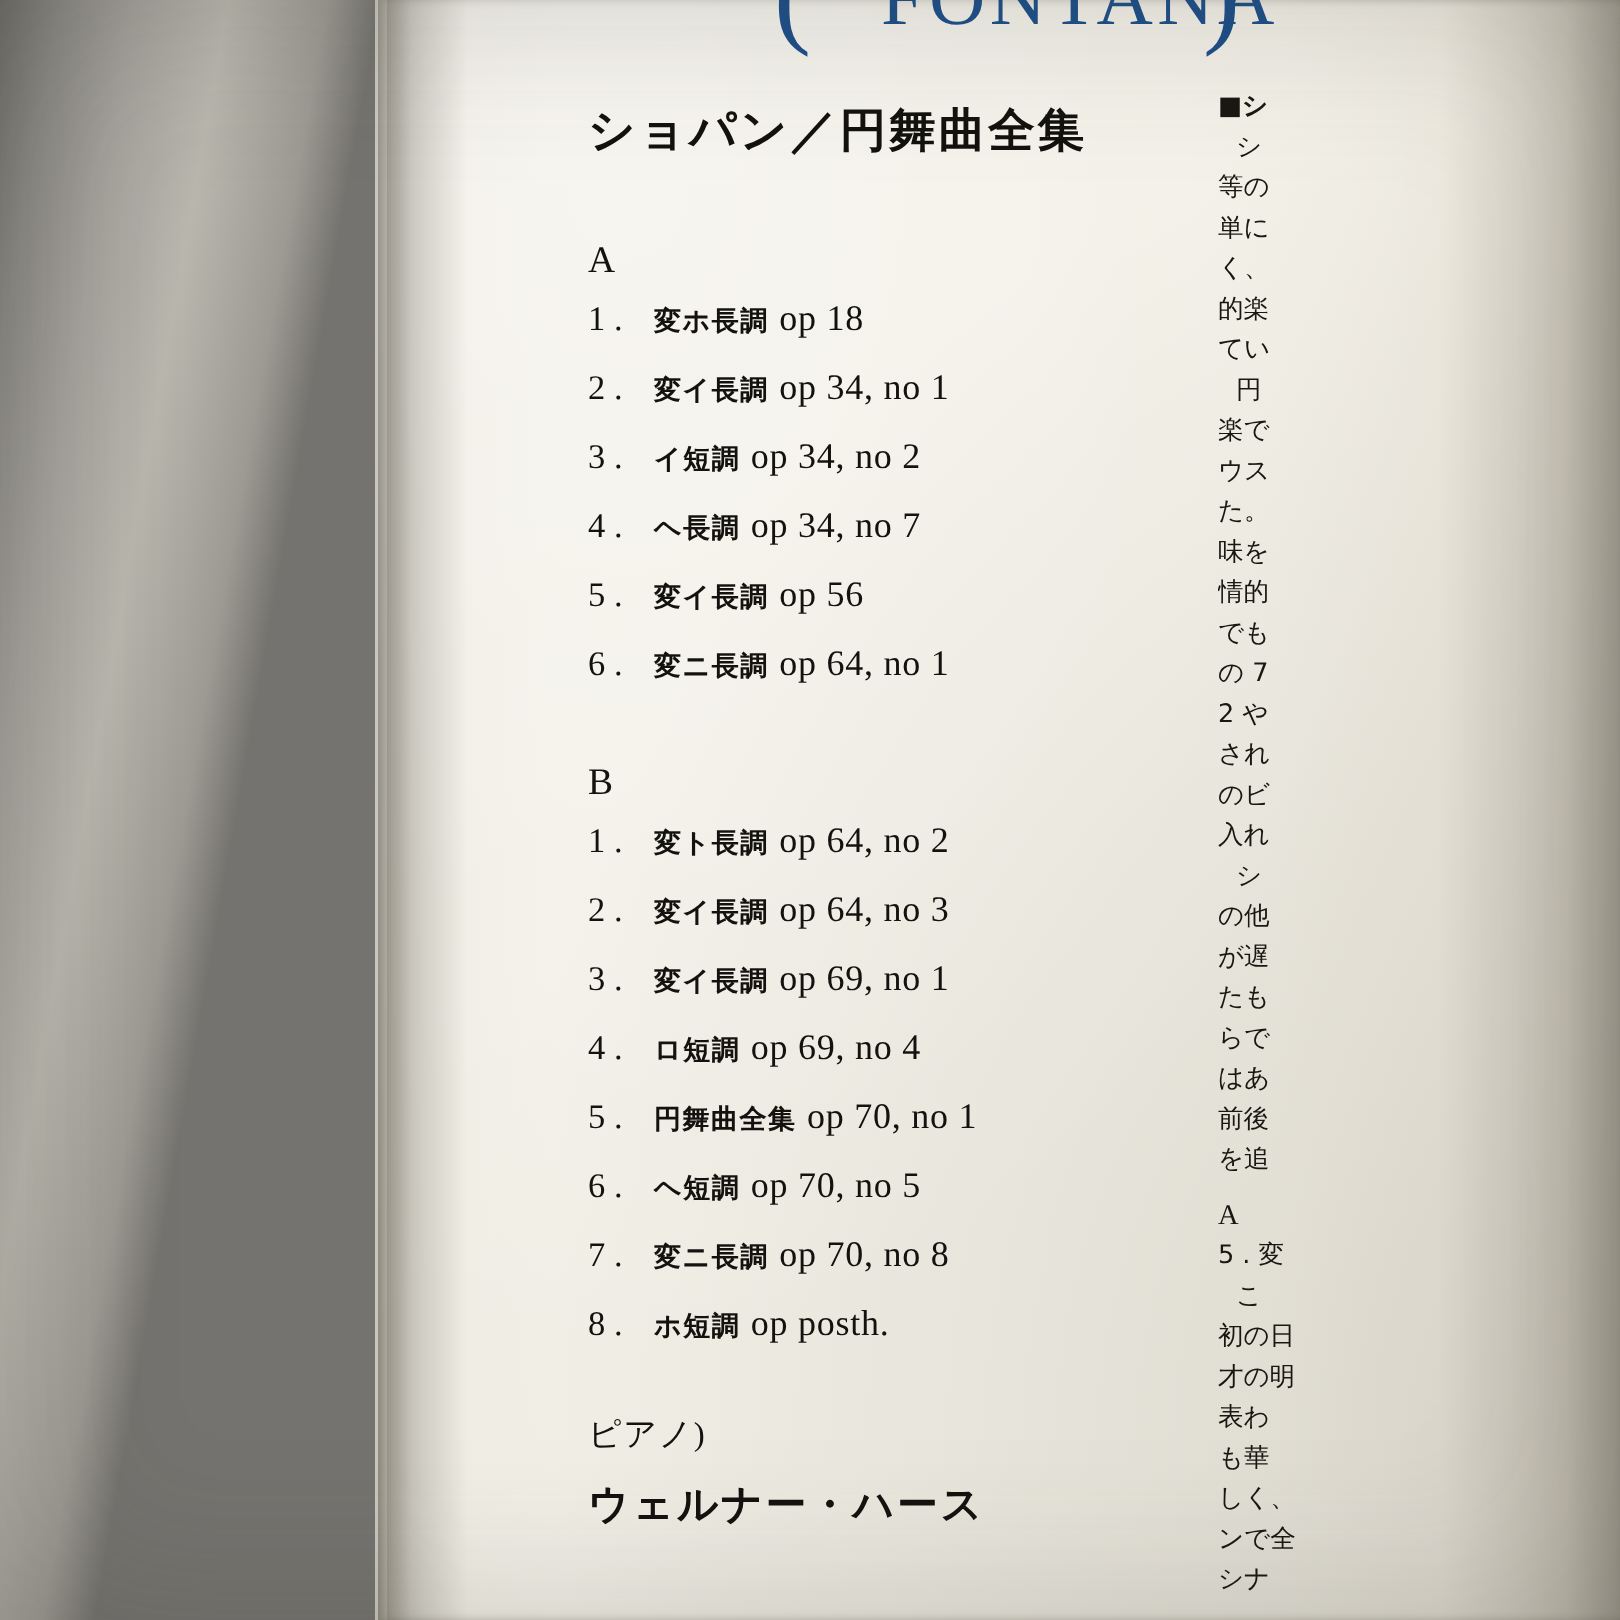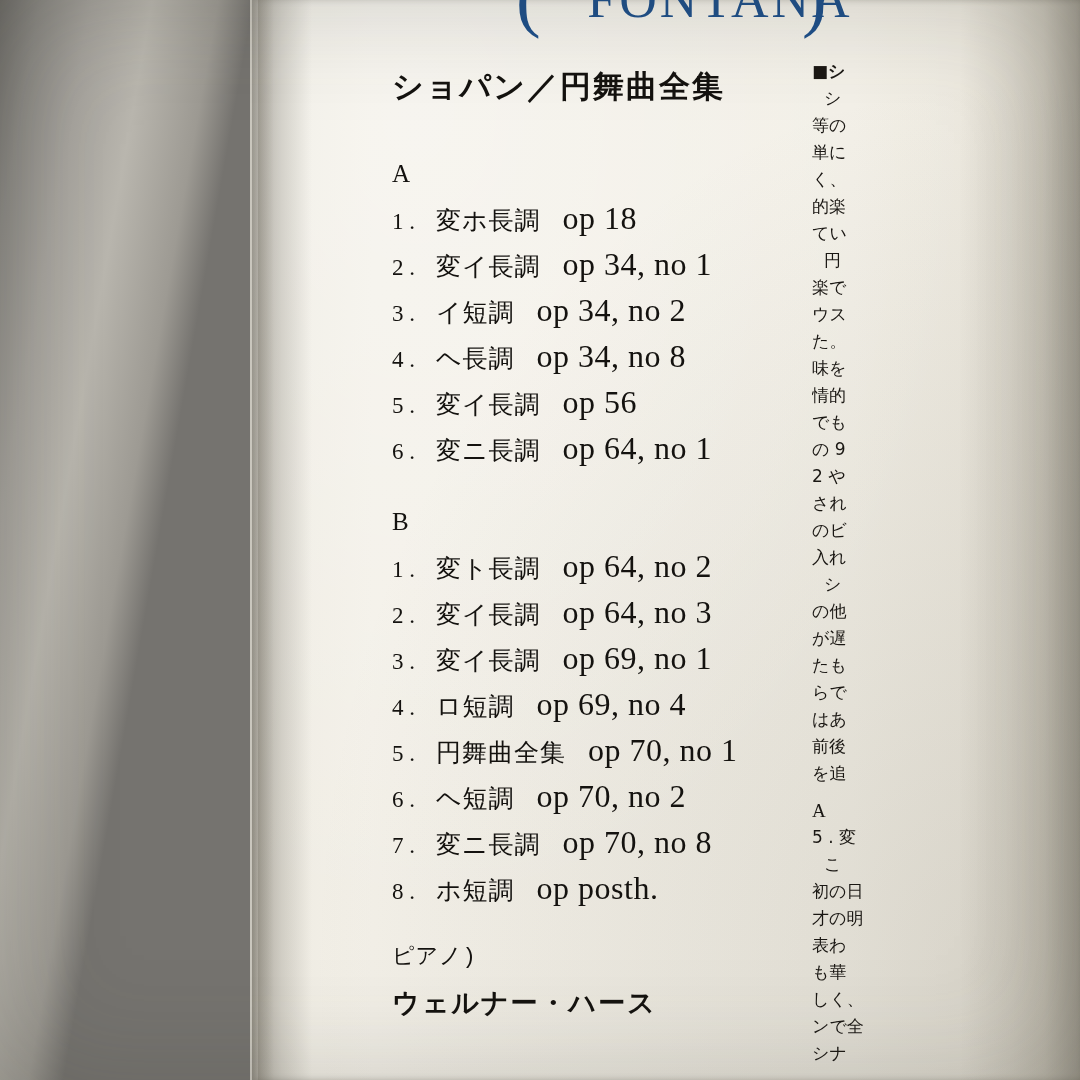--- a/index.html
+++ b/index.html
@@ -120,39 +120,39 @@
   }
   .track .num {
     width: 44px;
     font-family: "Liberation Serif", serif;
     font-size: 23px;
     color: #14120f;
     text-align: left;
   }
   .track .key {
     font-family: "DejaVu Sans", sans-serif;
-    font-weight: normal;
-    font-size: 25px;
+    font-weight: bold;
+    font-size: 18px;
     color: #14120f;
     letter-spacing: 1px;
-    margin-right: 22px;
+    margin-right: 7px;
   }
   .track .opus {
     font-family: "Liberation Serif", serif;
-    font-size: 32px;
+    font-size: 24px;
     color: #14120f;
     letter-spacing: 0.5px;
   }
 
   
   .perf-role {
     position: absolute;
     left: 392px;
     top: 941px;
-    font-family: Liberation Mono, monospace;
+    font-family: Liberation Serif, serif;
     font-size: 22px;
     color: #14120f;
     letter-spacing: 1px;
   }
   .perf-name {
     position: absolute;
     left: 392px;
     top: 985px;
     font-family: Liberation Sans, sans-serif;
     font-weight: bold;
@@ -239,21 +239,21 @@
       <span class="opus">op 34, no 1</span>
     </div>
     <div class="track">
       <span class="num">3 .</span>
       <span class="key">イ短調</span>
       <span class="opus">op 34, no 2</span>
     </div>
     <div class="track">
       <span class="num">4 .</span>
       <span class="key">ヘ長調</span>
-      <span class="opus">op 34, no 8</span>
+      <span class="opus">op 34, no 7</span>
     </div>
     <div class="track">
       <span class="num">5 .</span>
       <span class="key">変イ長調</span>
       <span class="opus">op 56</span>
     </div>
     <div class="track">
       <span class="num">6 .</span>
       <span class="key">変ニ長調</span>
       <span class="opus">op 64, no 1</span>
@@ -283,21 +283,21 @@
       <span class="opus">op 69, no 4</span>
     </div>
     <div class="track">
       <span class="num">5 .</span>
       <span class="key">円舞曲全集</span>
       <span class="opus">op 70, no 1</span>
     </div>
     <div class="track">
       <span class="num">6 .</span>
       <span class="key">ヘ短調</span>
-      <span class="opus">op 70, no 2</span>
+      <span class="opus">op 70, no 5</span>
     </div>
     <div class="track">
       <span class="num">7 .</span>
       <span class="key">変ニ長調</span>
       <span class="opus">op 70, no 8</span>
     </div>
     <div class="track">
       <span class="num">8 .</span>
       <span class="key">ホ短調</span>
       <span class="opus">op posth.</span>
@@ -315,21 +315,21 @@
     <div class="ln">く、</div>
     <div class="ln">的楽</div>
     <div class="ln">てい</div>
     <div class="ln ind">円</div>
     <div class="ln">楽で</div>
     <div class="ln">ウス</div>
     <div class="ln">た。</div>
     <div class="ln">味を</div>
     <div class="ln">情的</div>
     <div class="ln">でも</div>
-    <div class="ln">の 9</div>
+    <div class="ln">の 7</div>
     <div class="ln">2 や</div>
     <div class="ln">され</div>
     <div class="ln">のビ</div>
     <div class="ln">入れ</div>
     <div class="ln ind">シ</div>
     <div class="ln">の他</div>
     <div class="ln">が遅</div>
     <div class="ln">たも</div>
     <div class="ln">らで</div>
     <div class="ln">はあ</div>

